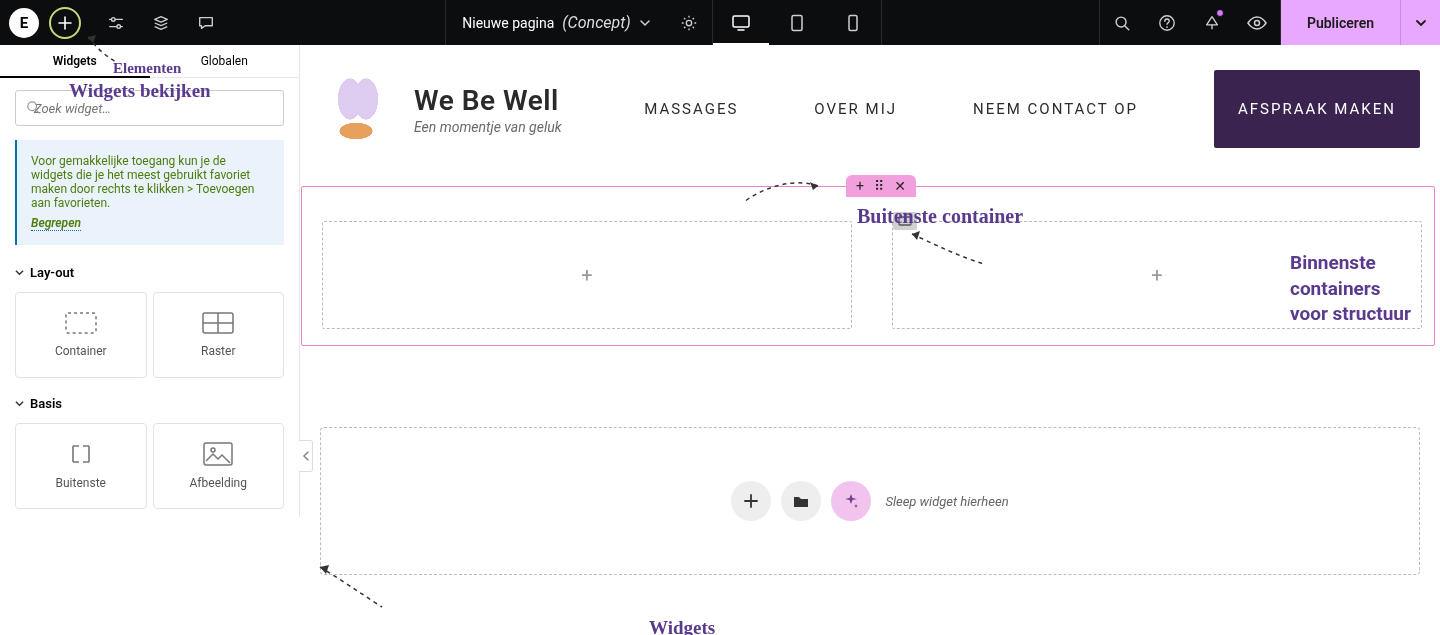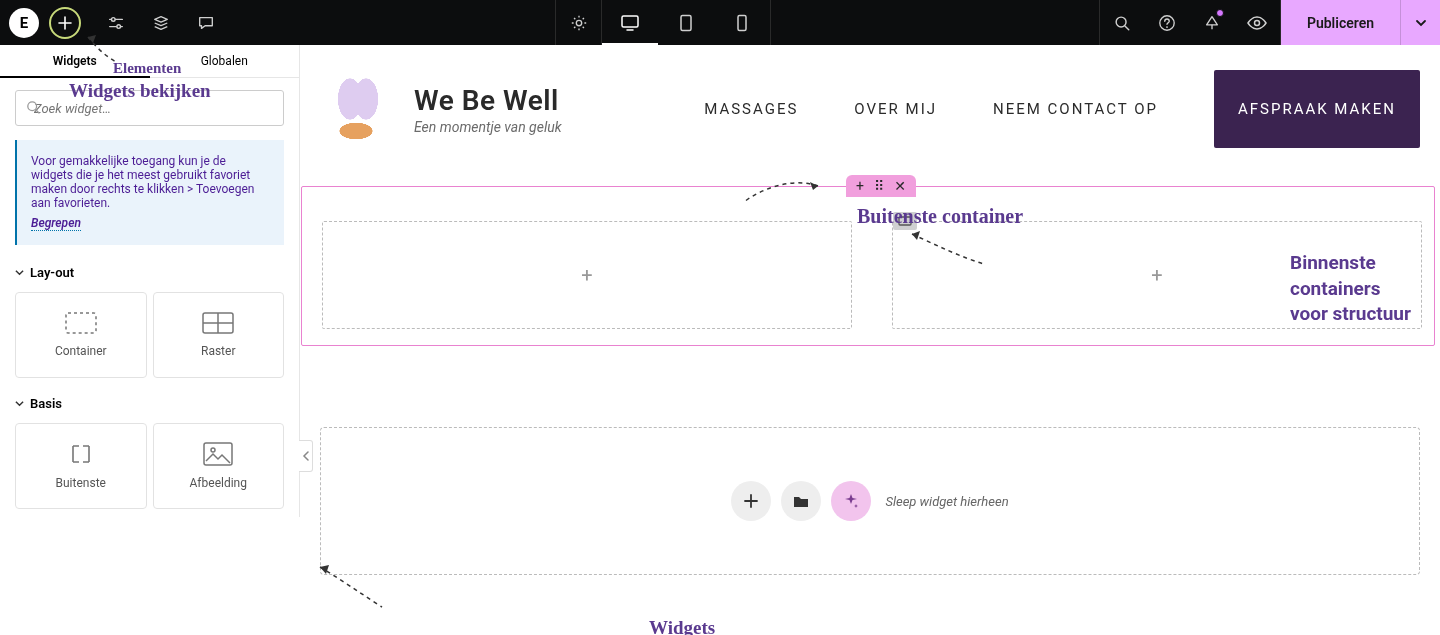--- a/index.html
+++ b/index.html
@@ -27,39 +27,39 @@
 
 .main { display: flex; height: 472px; }
 .sidebar { width: 300px; border-right: 1px solid #e6e6e6; display: flex; flex-direction: column; }
 .tabs { display: flex; height: 36px; }
 .tab { flex: 1; display: flex; align-items: center; justify-content: center; font-size: 12px; cursor: pointer; border-bottom: 1px solid #e6e6e6; }
 .tab.active { border-bottom: 2px solid #000; font-weight: 600; }
 .sidebar-scroll { overflow-y: auto; padding: 12px 15px 20px; }
 .search-wrap { position: relative; margin-bottom: 14px; }
 .search-input { width: 100%; height: 36px; border: 1px solid #ccc; border-radius: 3px; padding: 0 10px 0 18px; font-size: 13px; font-style: italic; color: #888; }
 .search-icon-pos { position: absolute; left: 10px; top: 9px; color: #888; }
-.tip-box { background: #eaf3fb; border-left: 2px solid #0073aa; padding: 14px 14px; font-size: 12px; color: #4c1d95; margin-bottom: 20px; }
+.tip-box { background: #eaf3fb; border-left: 2px solid #0073aa; padding: 14px 14px; font-size: 12px; color: #4d7c0f; margin-bottom: 20px; }
 .tip-box .got { font-style: italic; font-weight: 600; border-bottom: 1px dotted #0073aa; display: inline-block; margin-top: 6px; cursor: pointer; }
 .section-head { display: flex; align-items: center; gap: 6px; font-size: 13px; font-weight: 600; margin: 10px 0 12px; cursor: pointer; }
 .widget-grid { display: grid; grid-template-columns: 1fr 1fr; gap: 6px; margin-bottom: 18px; }
 .widget-card { height: 86px; border: 1px solid #e2e2e2; border-radius: 4px; display: flex; flex-direction: column; align-items: center; justify-content: center; gap: 10px; cursor: grab; }
 .widget-card .wlabel { font-size: 12px; color: #555; }
 .widget-card svg { color: #555; }
 
 
 .canvas { flex: 1; position: relative; background: #fff; }
 .collapse-handle { position: absolute; left: -1px; top: 395px; width: 14px; height: 32px; border: 1px solid #ddd; border-left: none; border-radius: 0 3px 3px 0; display: flex; align-items: center; justify-content: center; cursor: pointer; background: #fff; z-index: 5; }
 
 
 .site-header { position: absolute; left: 20px; top: 20px; right: 20px; height: 88px; display: flex; align-items: center; gap: 24px; }
 .logo-mark { width: 70px; height: 80px; background: radial-gradient(ellipse 20px 34px at 30px 30px, #deccf0 60%, transparent 61%), radial-gradient(ellipse 20px 34px at 46px 30px, #deccf0 60%, transparent 61%), radial-gradient(ellipse 28px 14px at 36px 62px, #e6a15f 58%, transparent 60%); border-radius: 8px; }
 .brand-text { display: flex; flex-direction: column; }
 .brand-title { font-size: 28px; font-weight: 600; color: #2a2a2a; letter-spacing: .5px; }
 .brand-tag { font-style: italic; color: #6b6b6b; font-size: 14px; margin-top: 2px; }
-.nav-links { margin-left: auto; display: flex; gap: 56px; align-items: center; }
+.nav-links { margin-left: auto; display: flex; gap: 76px; align-items: center; }
 .nav-link { font-size: 15px; letter-spacing: 2px; color: #2b2b2b; cursor: pointer; }
 .cta { background: #3b2350; color: #fff; padding: 30px 24px; font-size: 15px; letter-spacing: 2px; cursor: pointer; border-radius: 2px; }
 
 
 .outer-container { position: absolute; left: 1px; top: 141px; right: 5px; height: 160px; border: 1px solid #e982d0; border-radius: 2px; }
 .oc-toolbar { position: absolute; top: -12px; right: 518px; background: #f19fdd; height: 22px; display: flex; align-items: center; gap: 10px; padding: 0 10px; border-radius: 6px 6px 0 0; }
 .oc-toolbar span { cursor: pointer; color: #2a2a2a; font-size: 14px; line-height: 1; }
 .inner-box { position: absolute; top: 34px; width: 530px; height: 108px; border: 1px dashed #bbb; border-radius: 2px; display: flex; align-items: center; justify-content: center; }
 .inner-box.left { left: 20px; }
 .inner-box.right { right: 12px; }
@@ -108,20 +108,27 @@
     </div>
     <div class="tb-icon">
       <svg width="18" height="18" viewBox="0 0 20 20">
           <path d="M3 4h14v9H9l-4 3v-3H3z" stroke="#cfcfcf" stroke-width="1.5" fill="none" stroke-linejoin="round"></path>
         </svg>
     </div>
   </div>
 
   <div class="tb-center">
     <div class="tb-sep"></div>
+    <div class="page-title-wrap">
+      <span class="pt-main">Nieuwe pagina</span>
+      <span class="pt-sub">(Concept)</span>
+      <svg width="12" height="12" viewBox="0 0 12 12">
+          <path d="M2 4l4 4 4-4" stroke="#cfcfcf" stroke-width="1.5" fill="none" stroke-linecap="round"></path>
+        </svg>
+    </div>
     <div class="tb-icon">
       <svg width="18" height="18" viewBox="0 0 20 20">
           <circle cx="10" cy="10" r="3" stroke="#cfcfcf" stroke-width="1.5" fill="none"></circle>
           <path d="M10 2v2M10 16v2M2 10h2M16 10h2M4.5 4.5l1.4 1.4M14.1 14.1l1.4 1.4M4.5 15.5l1.4-1.4M14.1 5.9l1.4-1.4" stroke="#cfcfcf" stroke-width="1.5"></path>
         </svg>
     </div>
     <div class="tb-sep"></div>
     <div class="device-tabs">
       <div class="device-tab active">
         <svg width="20" height="18" viewBox="0 0 20 18">

